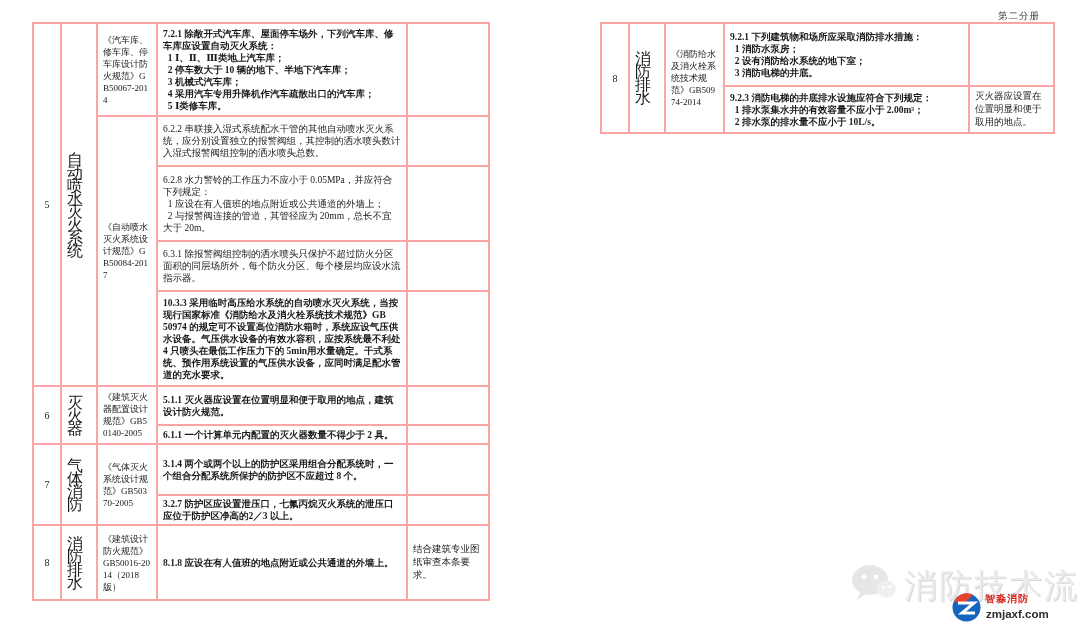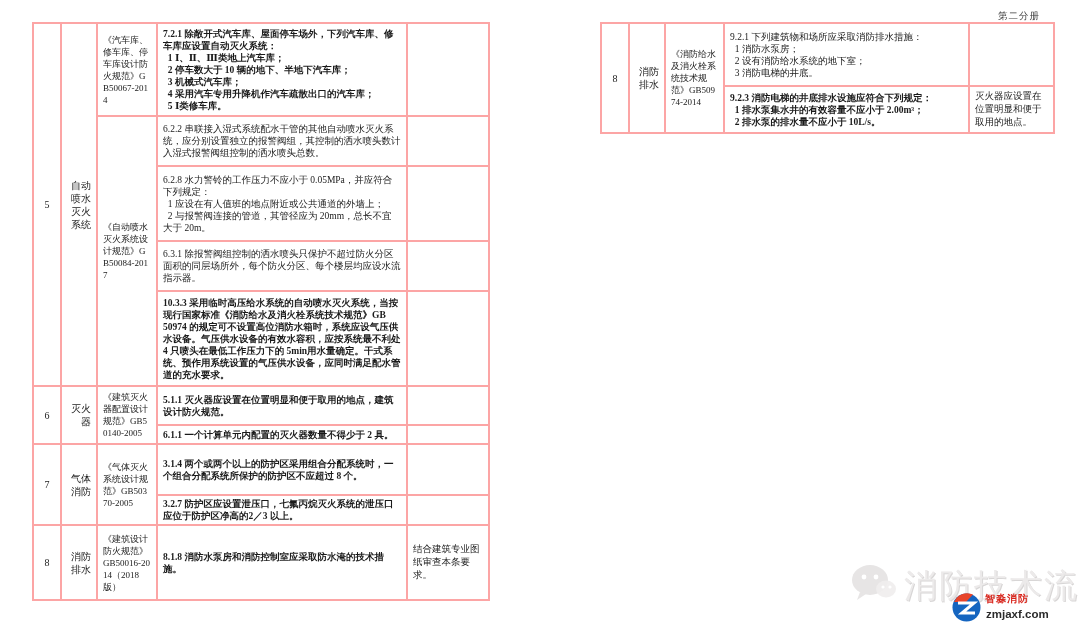--- a/index.html
+++ b/index.html
@@ -24,30 +24,30 @@
   table.review td{
     border:2px solid #fca5a5;
     vertical-align:middle;
     overflow:hidden;
     padding:2px 5px;
     box-sizing:border-box;
   }
   #lt{left:32px;top:22px;width:456px;}
   #rt{left:600px;top:22px;width:453px;}
   td.seq{ text-align:center;font-size:10px;width:28px;padding:0;}
-  td.cat{ text-align:right;font-size:10px;line-height:13px;width:36px;padding:1px;}
+  td.cat{ text-align:left;font-size:16px;line-height:13px;width:36px;padding:1px;}
   td.std{ font-size:9px;line-height:12px;word-break:break-all;padding:2px 2px;}
   td.clause{ font-size:9.5px;line-height:12px;white-space:pre-wrap;padding:3px 5px;}
   td.remark{ font-size:9.5px;line-height:13px;}
   .bold{font-weight:bold;}
   #lt td.std{width:60px;}
   #lt td.clause{width:250px;}
   #lt td.remark{width:82px;}
   #rt td.std{width:59px;}
-  #rt td.clause{width:245px;}
+  #rt td.clause{width:245px;font-weight:bold;}
   #rt td.remark{width:85px;}
 
   
   .wm-wrap{position:absolute;left:846px;top:556px;width:230px;height:68px;}
   .wechat-ic{position:absolute;left:4px;top:6px;}
   .wm-text{
     position:absolute;left:58px;top:8px;
     font-size:33px;font-weight:normal;letter-spacing:2px;
     color:#eceaea;
     text-shadow:1px 1px 0 #d8d6d6, -1px -1px 0 #ffffff;
@@ -134,21 +134,21 @@
       <td class="remark"></td>
     </tr>
     <tr style="height:26px">
       <td class="clause bold">3.2.7 防护区应设置泄压口，七氟丙烷灭火系统的泄压口应位于防护区净高的2／3 以上。</td>
       <td class="remark"></td>
     </tr>
     <tr style="height:75px">
       <td class="seq">8</td>
       <td class="cat">消防排水</td>
       <td class="std">《建筑设计防火规范》GB50016-2014（2018版）</td>
-      <td class="clause bold">8.1.8 消防水泵房和消防控制室应采取防水淹的技术措施。</td>
+      <td class="clause bold">8.1.8 应设在有人值班的地点附近或公共通道的外墙上。</td>
       <td class="remark">结合建筑专业图纸审查本条要求。</td>
     </tr>
   </tbody>
     </table>
 
   <table class="review" id="rt">
     <colgroup>
         <col style="width:28px">
         <col style="width:36px">
         <col style="width:59px">

